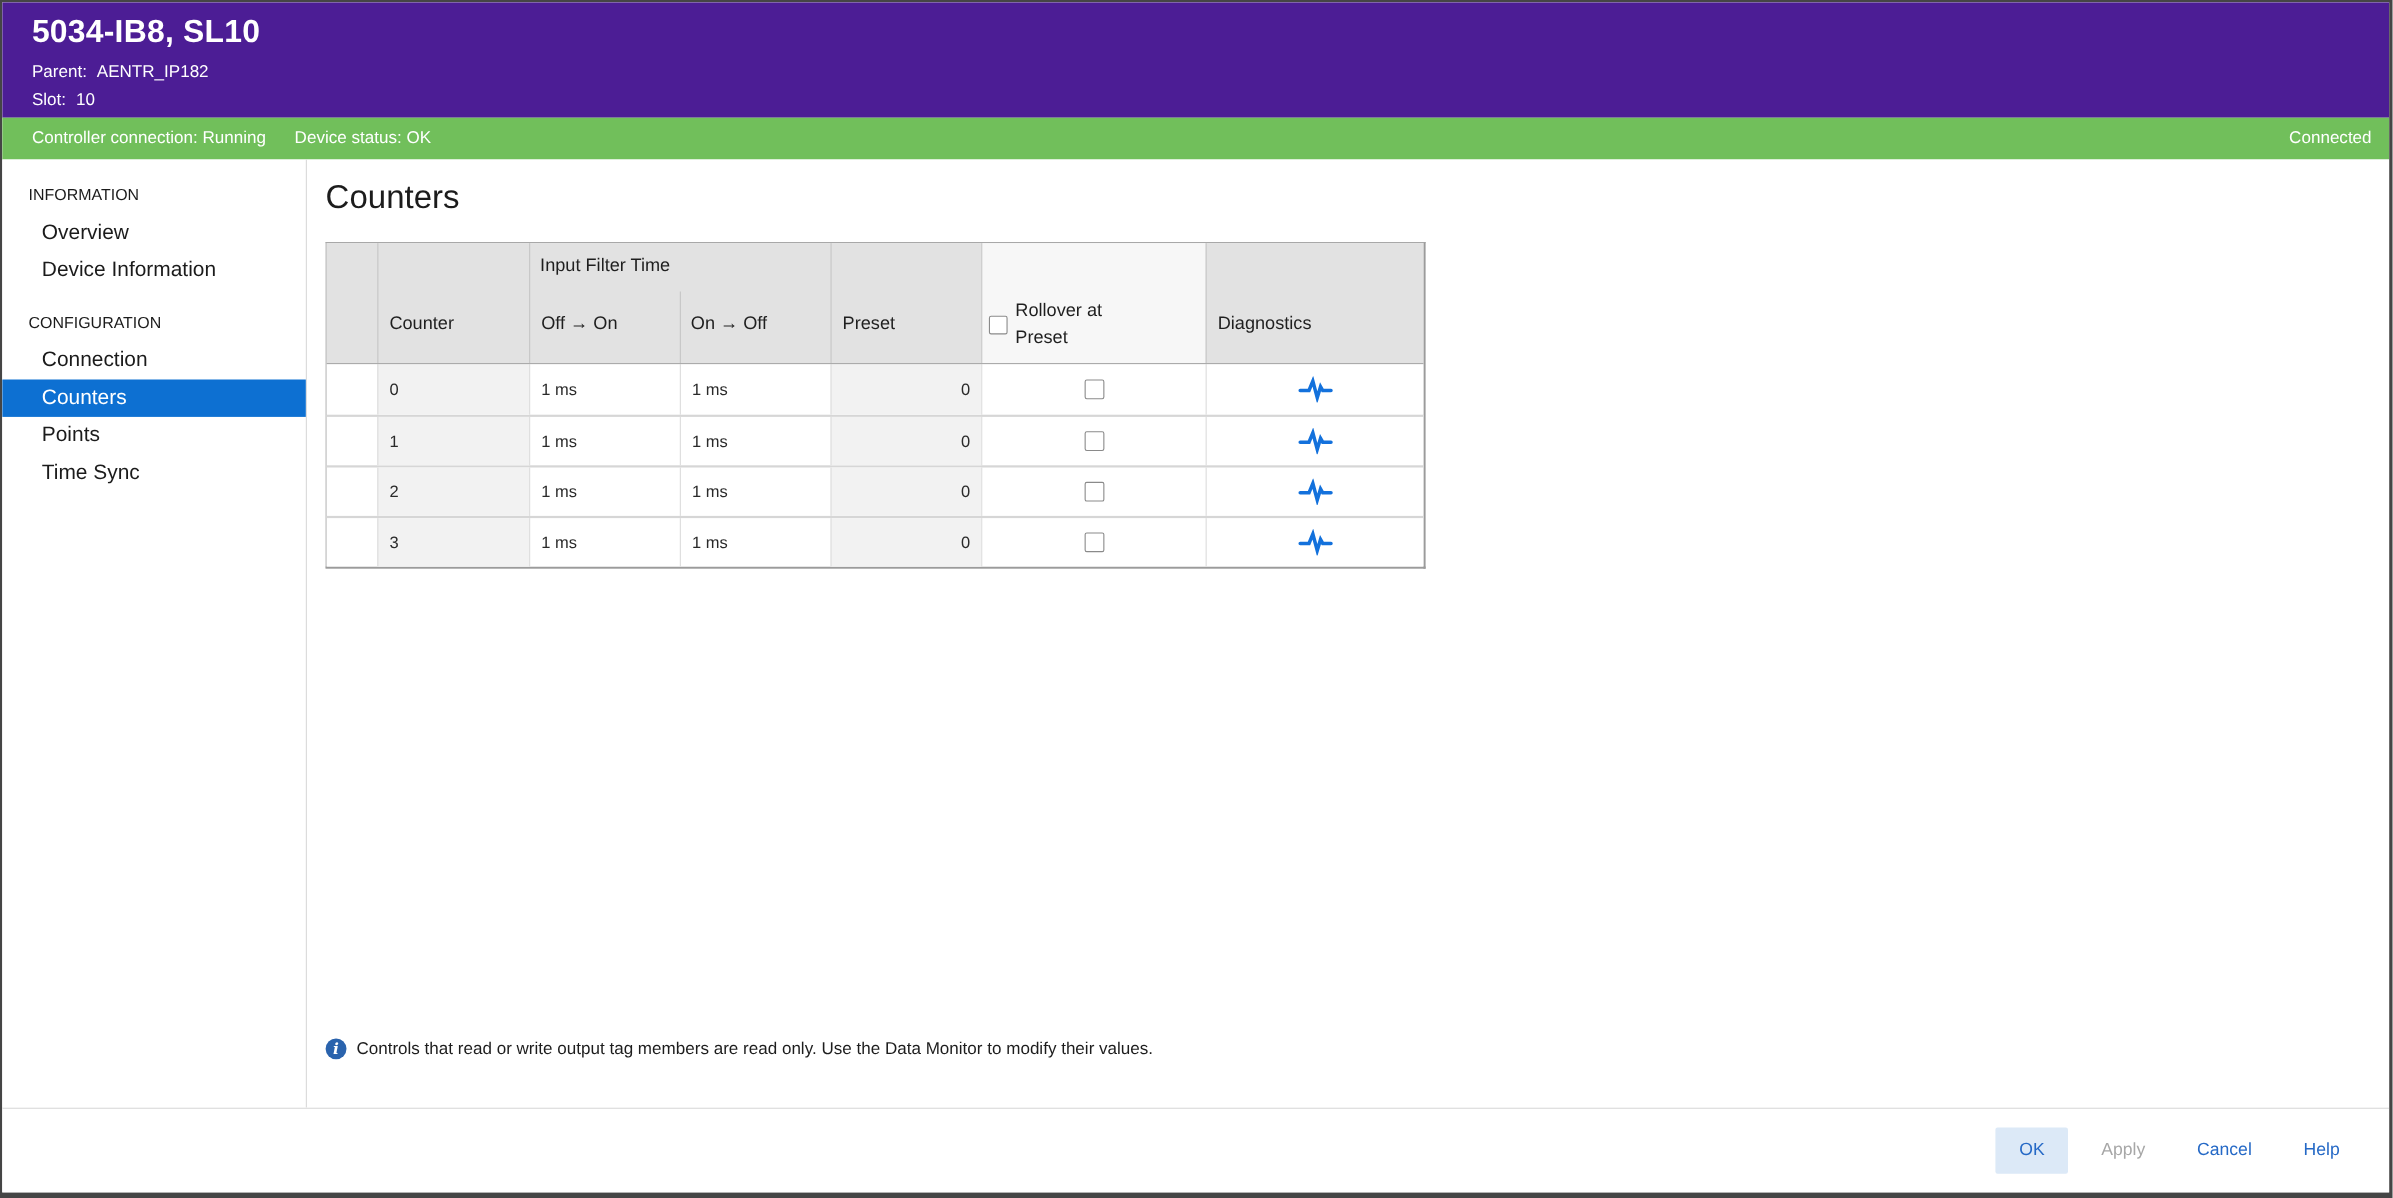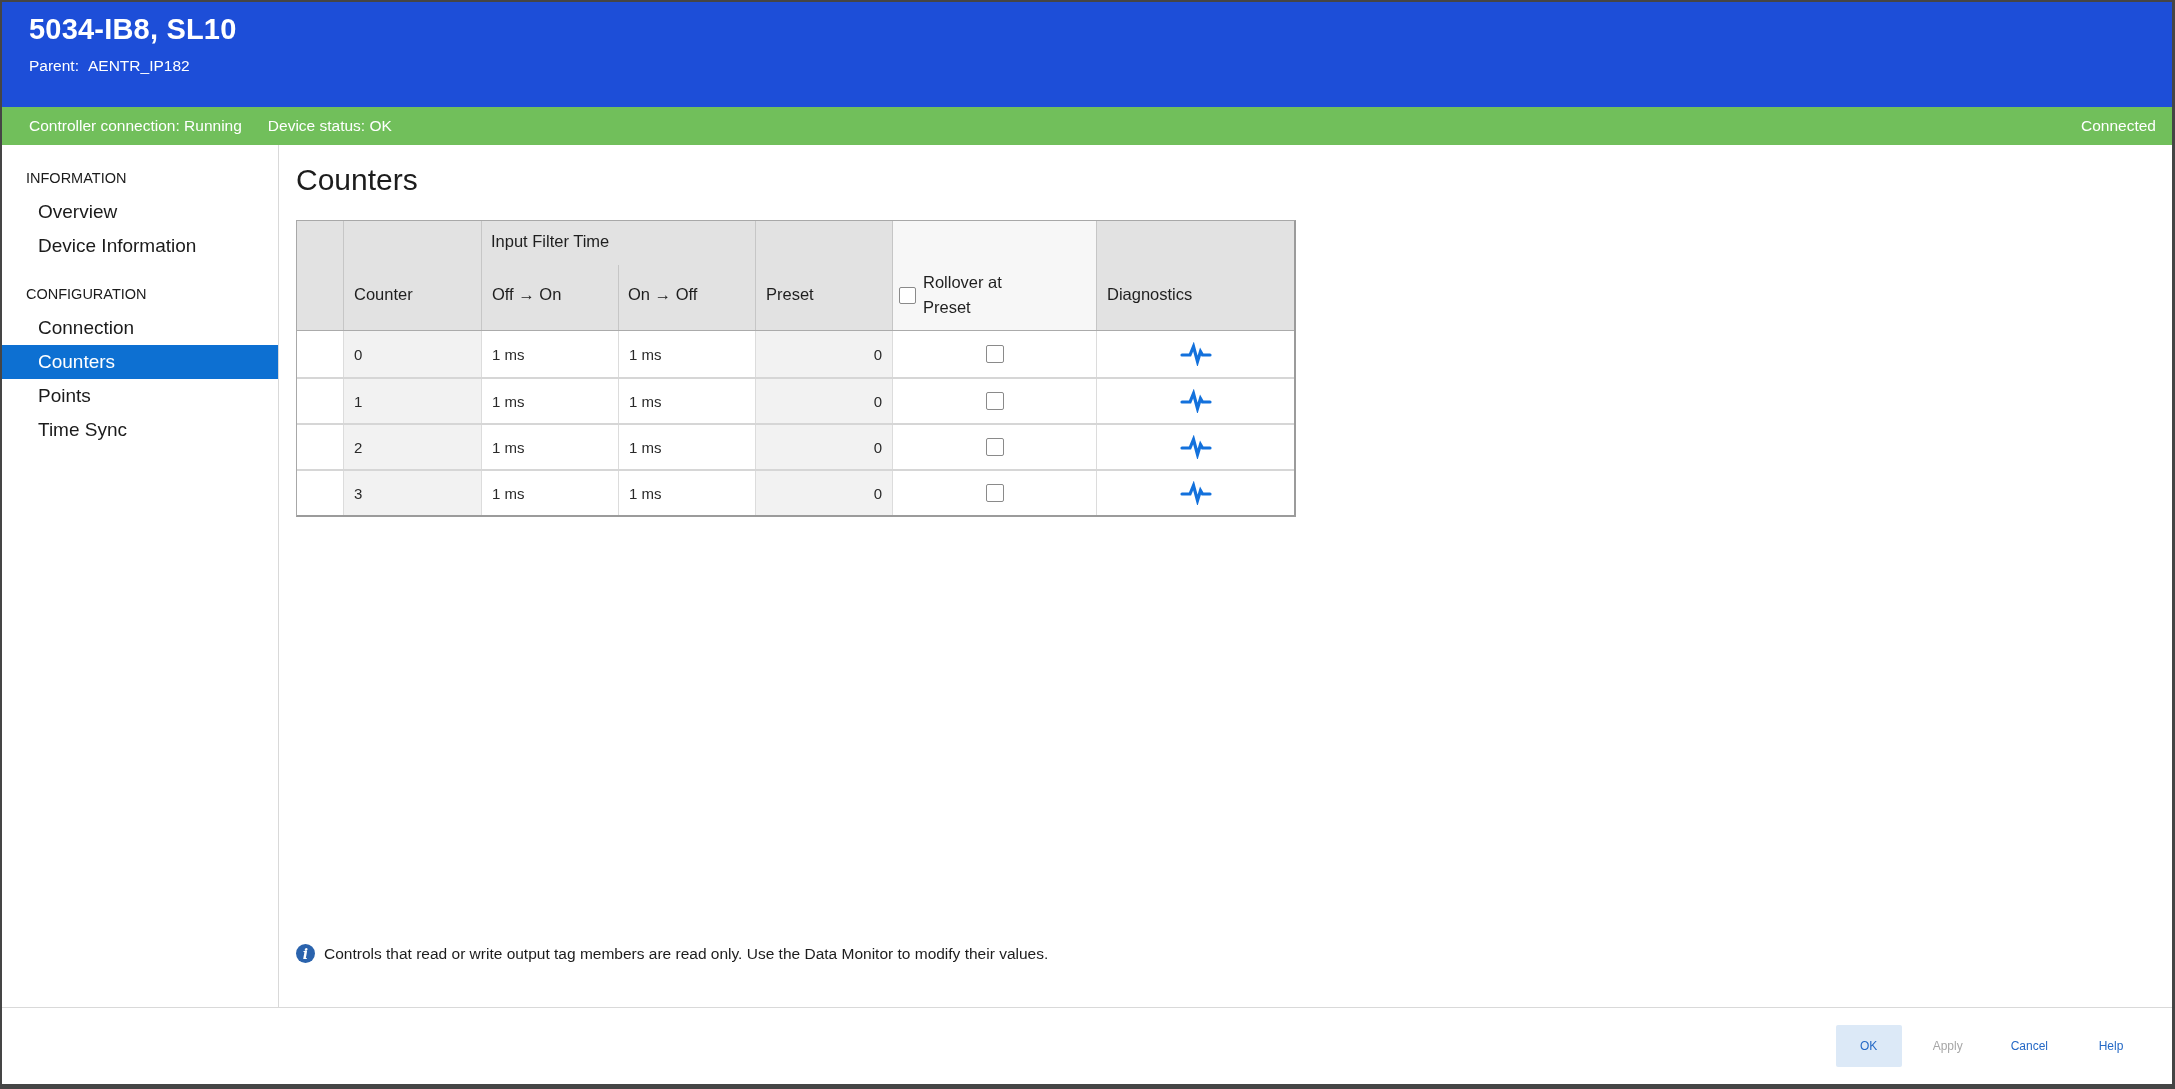--- a/index.html
+++ b/index.html
@@ -11,21 +11,21 @@
     background: #fff;
     border: solid #454545;
     border-width: 2px 3px 5px 2px;
     display: flex; flex-direction: column;
     overflow: hidden;
   }
 
   
   .titlebar {
     height: 105px; flex: 0 0 105px;
-    background: #1d4ed8; color: #fff;
+    background: #4c1d95; color: #fff;
     padding: 11px 0 0 27px;
   }
   .titlebar h1 { font-size: 29px; font-weight: bold; letter-spacing: 0.2px; margin-bottom: 7px; }
   .titlebar .subline { font-size: 15.5px; line-height: 25px; font-weight: 400; }
   .titlebar .subline .value { margin-left: 9px; }
 
   
   .statusbar {
     height: 38px; flex: 0 0 38px;
     background: #71bf5b; color: #fff;
@@ -139,36 +139,39 @@
   .footer {
     flex: 0 0 77px; height: 77px;
     border-top: 1px solid #d9d9d9;
     background: #fff;
     display: flex; align-items: center; justify-content: flex-end;
     padding-right: 28px; gap: 13px;
   }
   .btn {
     min-width: 66px; height: 42px; padding: 0 17px;
     border: none; background: transparent; border-radius: 2px;
-    font-family: inherit; font-size: 12px; color: #2569c6;
+    font-family: inherit; font-size: 16px; color: #2569c6;
     display: flex; align-items: center; justify-content: center;
     cursor: pointer;
   }
   .btn.primary { background: #dce9f7; }
   .btn.disabled { color: #a7a7a7; cursor: default; }
 </style>
 </head>
 <body>
 
 <div class="window">
 
   <div class="titlebar">
     <h1>5034-IB8, SL10</h1>
     <div class="subline">
       <span>Parent:</span><span class="value">AENTR_IP182</span>
+    </div>
+    <div class="subline">
+      <span>Slot:</span><span class="value">10</span>
     </div>
   </div>
 
   <div class="statusbar">
     <div class="left">
       <span>Controller connection: Running</span>
       <span>Device status: OK</span>
     </div>
     <div class="right">Connected</div>
   </div>

